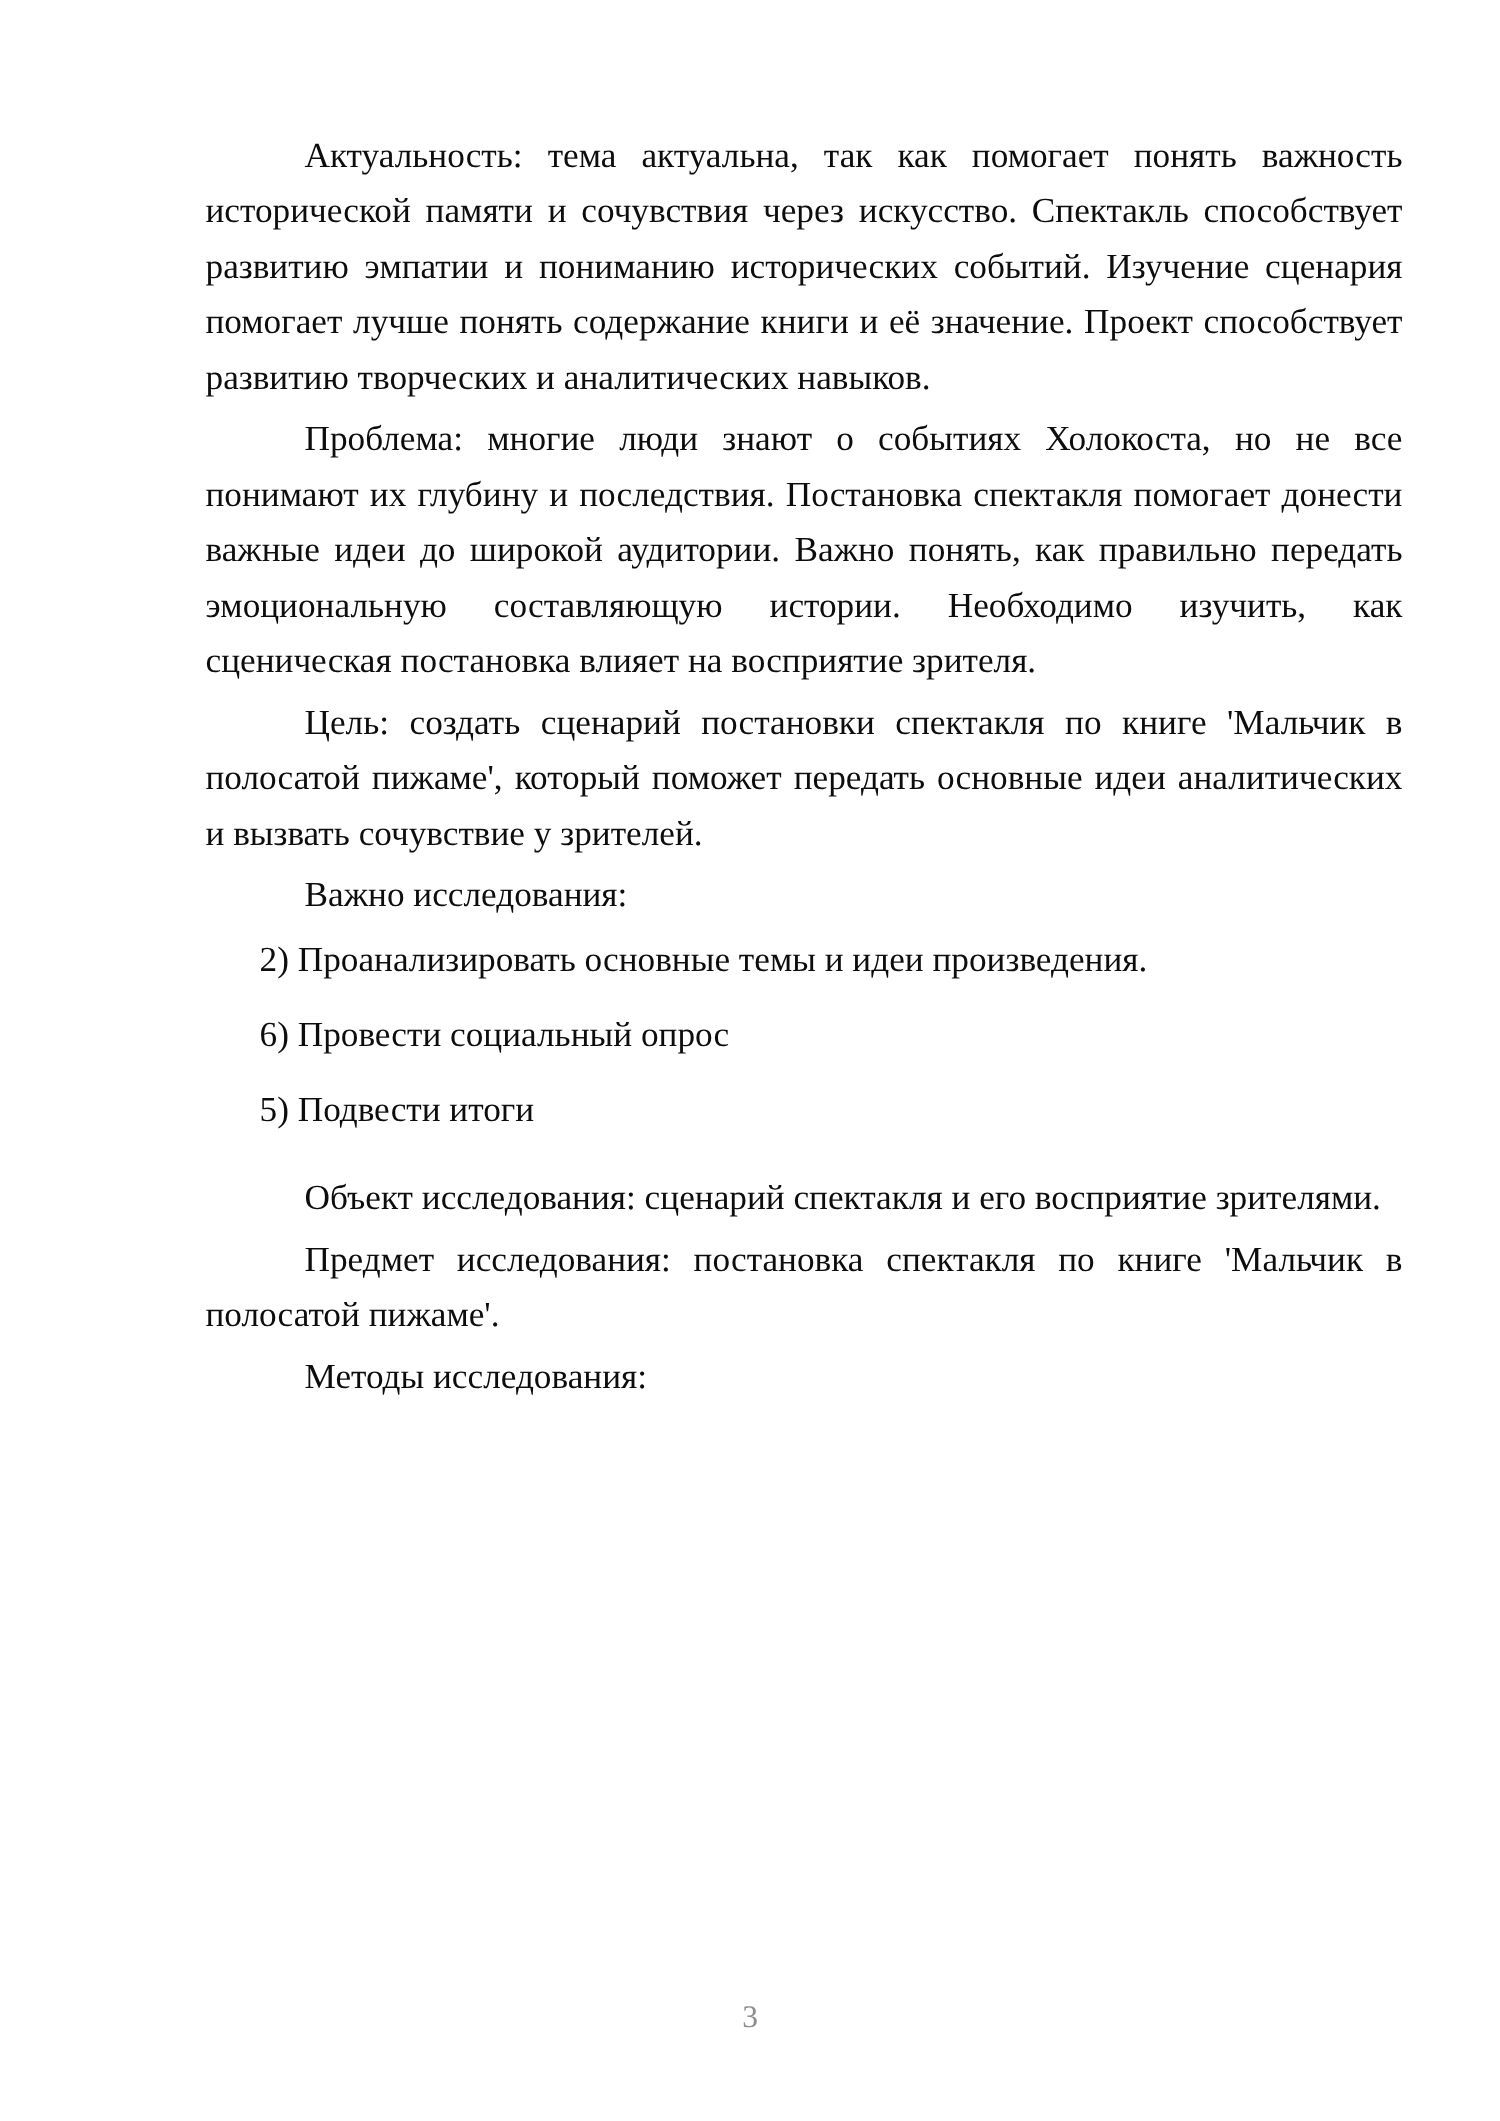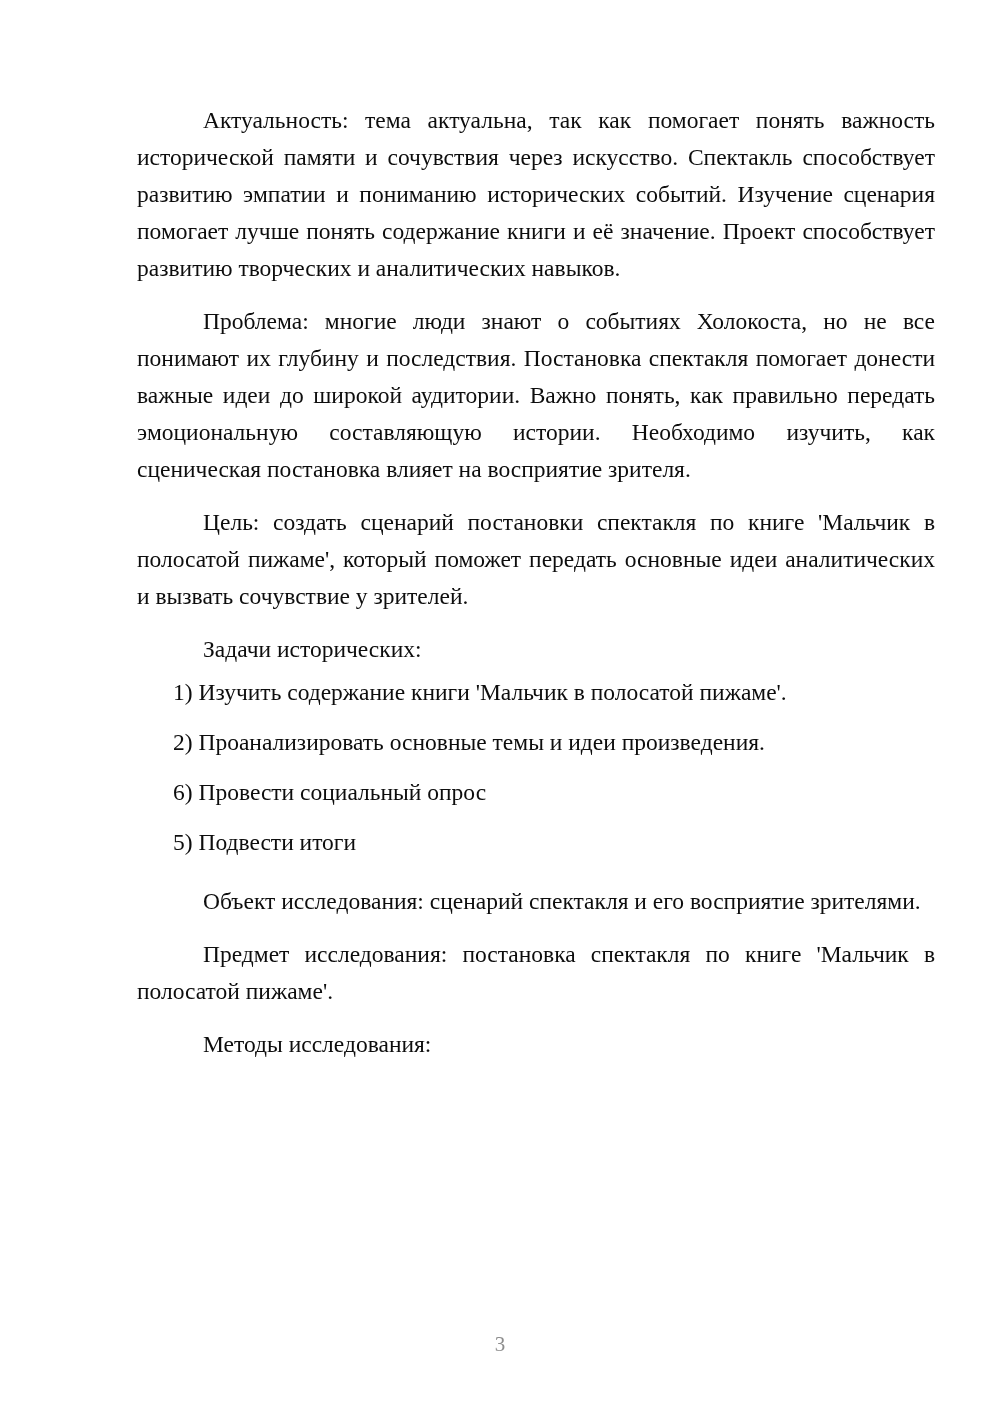--- a/index.html
+++ b/index.html
@@ -36,21 +36,21 @@
     letter-spacing: 0.5px;
     margin: 0 0 22px 0;
     line-height: 1.3;
   }
   p.para {
     font-size: 23.5px;
     line-height: 37px;
     text-align: justify;
     text-justify: inter-word;
     text-indent: 66px;
-    margin: 16px 0 4px 0;
+    margin: 0 0 4px 0;
     hyphens: none;
   }
   .list {
     margin: 6px 0 4px 0;
     padding: 0;
     list-style: none;
   }
   .list li {
     font-size: 23.5px;
     line-height: 37px;
@@ -80,24 +80,23 @@
 
   <div class="content">
 
 
     <p class="para">Актуальность: тема актуальна, так как помогает понять важность исторической памяти и сочувствия через искусство. Спектакль способствует развитию эмпатии и пониманию исторических событий. Изучение сценария помогает лучше понять содержание книги и её значение. Проект способствует развитию творческих и аналитических навыков.</p>
 
     <p class="para">Проблема: многие люди знают о событиях Холокоста, но не все понимают их глубину и последствия. Постановка спектакля помогает донести важные идеи до широкой аудитории. Важно понять, как правильно передать эмоциональную составляющую истории. Необходимо изучить, как сценическая постановка влияет на восприятие зрителя.</p>
 
     <p class="para">Цель: создать сценарий постановки спектакля по книге 'Мальчик в полосатой пижаме', который поможет передать основные идеи аналитических и вызвать сочувствие у зрителей.</p>
 
-    <p class="para">Задачи исторических:</p>
+    <p class="para">Важно исследования:</p>
 
     <ul class="list">
-      <li>1) Изучить содержание книги 'Мальчик в полосатой пижаме'.</li>
       <li>2) Проанализировать основные темы и идеи произведения.</li>
       <li>6) Провести социальный опрос</li>
       <li>5) Подвести итоги</li>
     </ul>
 
     <p class="para">Объект исследования: сценарий спектакля и его восприятие зрителями.</p>
 
     <p class="para">Предмет исследования: постановка спектакля по книге 'Мальчик в полосатой пижаме'.</p>
 
 

